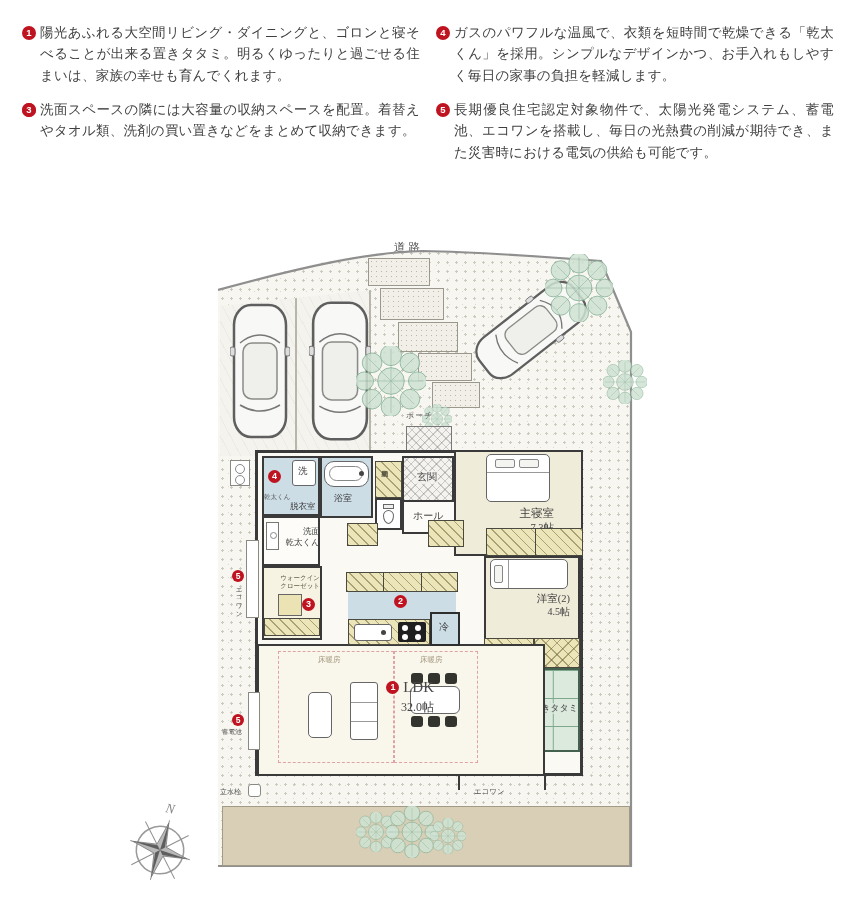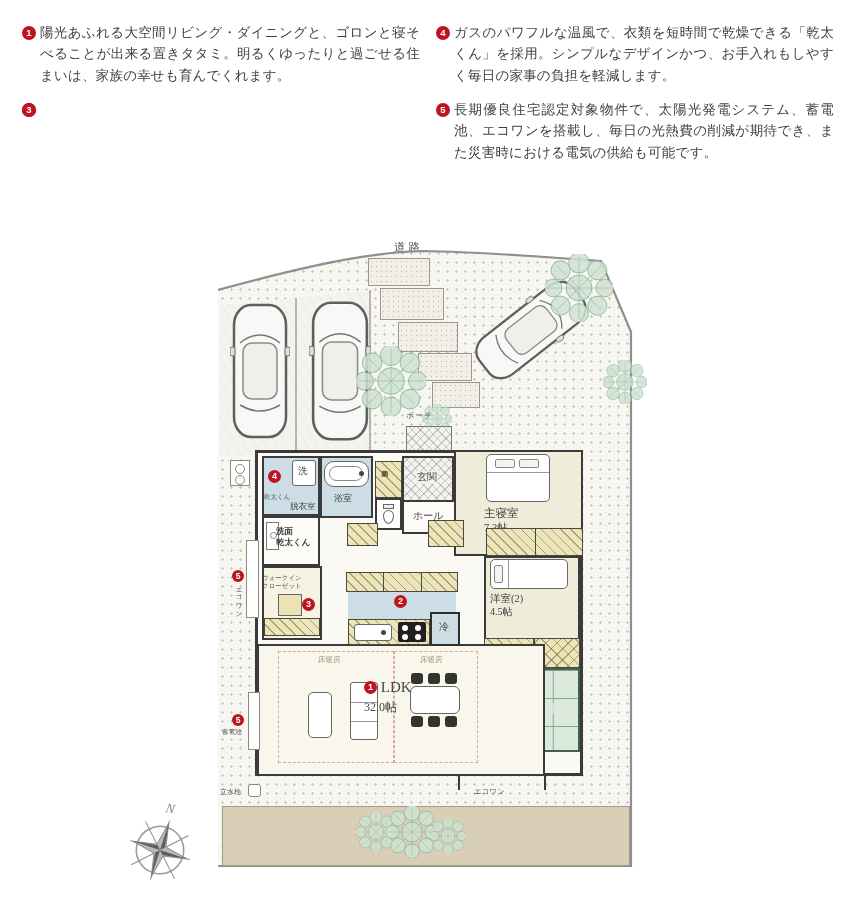--- a/index.html
+++ b/index.html
@@ -36,21 +36,21 @@
   .tile{background-color:#f4f3ef;
     background-image:repeating-linear-gradient(45deg,rgba(90,90,90,.28) 0 1px,transparent 1px 6px),
     repeating-linear-gradient(-45deg,rgba(90,90,90,.28) 0 1px,transparent 1px 6px);}
   .tatami{background-color:#dceade;border:2px solid #44604f;
     background-image:linear-gradient(#7fa98d 1px,transparent 1px),linear-gradient(90deg,#7fa98d 1px,transparent 1px);
     background-size:29.4px 28px;}
   .pink{position:absolute;border:1.5px dashed #dfa3a3;box-sizing:border-box;}
   .furn{position:absolute;background:#fff;border:1.5px solid #666;border-radius:3px;box-sizing:border-box;}
   .chair{position:absolute;width:12px;height:11px;background:#34342f;border-radius:3px;}
   .lbl{position:absolute;font-size:9px;line-height:1.25;color:#3f3f3f;white-space:nowrap;}
-  .lbl.c{text-align:left;}
+  .lbl.c{text-align:right;}
   .mk{position:absolute;z-index:30;}
   .tick{position:absolute;width:2px;background:#3a3a3a;}
   .equip{position:absolute;background:#fff;border:1.2px solid #8a8a82;box-sizing:border-box;}
   .vtext{writing-mode:vertical-rl;}
 </style>
 </head>
 <body>
 
 <div id="canvas">
 
@@ -86,21 +86,21 @@
             <path d="M50,50 L4,50"></path>
             <path d="M50,50 L17,17"></path>
         </g>
       </symbol>
     </defs>
   </svg>
 
   <div class="col" style="left:22px;">
     <p><span class="badge">1</span><span>陽光あふれる大空間リビング・ダイニングと、ゴロンと寝そべることが出来る置きタタミ。明るくゆったりと過ごせる住まいは、家族の幸せも育んでくれます。</span></p>
     <p><span class="badge">2</span></p>
-    <p><span class="badge">3</span></p>
+    <p><span class="badge">3</span><span>洗面スペースの隣には大容量の収納スペースを配置。着替えやタオル類、洗剤の買い置きなどをまとめて収納できます。</span></p>
   </div>
   <div class="col" style="left:436px;">
     <p><span class="badge">4</span><span>ガスのパワフルな温風で、衣類を短時間で乾燥できる「乾太くん」を採用。シンプルなデザインかつ、お手入れもしやすく毎日の家事の負担を軽減します。</span></p>
     <p><span class="badge">5</span><span>長期優良住宅認定対象物件で、太陽光発電システム、蓄電池、エコワンを搭載し、毎日の光熱費の削減が期待でき、また災害時における電気の供給も可能です。</span></p>
   </div>
 
   <div id="plan">
 
     <div class="lbl" style="left:176px;top:0px;font-size:11.5px;letter-spacing:3px;color:#4a4a4a;text-decoration:underline;">道路</div>
 
@@ -254,21 +254,21 @@
     <div class="lbl" style="left:221px;top:381px;font-size:10px;">冷</div>
 
     <div class="hatch" style="left:129px;top:283px;width:31px;height:23px;"></div>
     <div class="hatch" style="left:210px;top:280px;width:36px;height:27px;"></div>
 
     <div class="room" style="left:44px;top:276px;width:58px;height:50px;background:#fdfcf8;">
       <div class="abs" style="left:2px;top:4px;width:13px;height:28px;border:1px solid #777;background:#fff;">
         <div class="abs" style="left:3px;top:9px;width:7px;height:7px;border:1px solid #888;border-radius:50%;"></div>
       </div>
     </div>
-    <div class="lbl c" style="left:58px;top:286px;width:44px;font-size:8.5px;font-weight:bold;">
+    <div class="lbl c" style="left:58px;top:286px;width:44px;font-size:8.5px;">
       <span>洗面</span><br>
       <span>乾太くん</span>
     </div>
 
     <div class="room" style="left:44px;top:326px;width:60px;height:74px;background:#f7f3e3;"></div>
     <div class="lbl c" style="left:44px;top:334px;width:58px;font-size:6.5px;color:#55503c;">
       <span>ウォークイン</span><br>
       <span>クローゼット</span>
     </div>
     <div class="abs" style="left:60px;top:354px;width:24px;height:22px;border:1.5px solid #666;background:#ece3b4;"></div>

